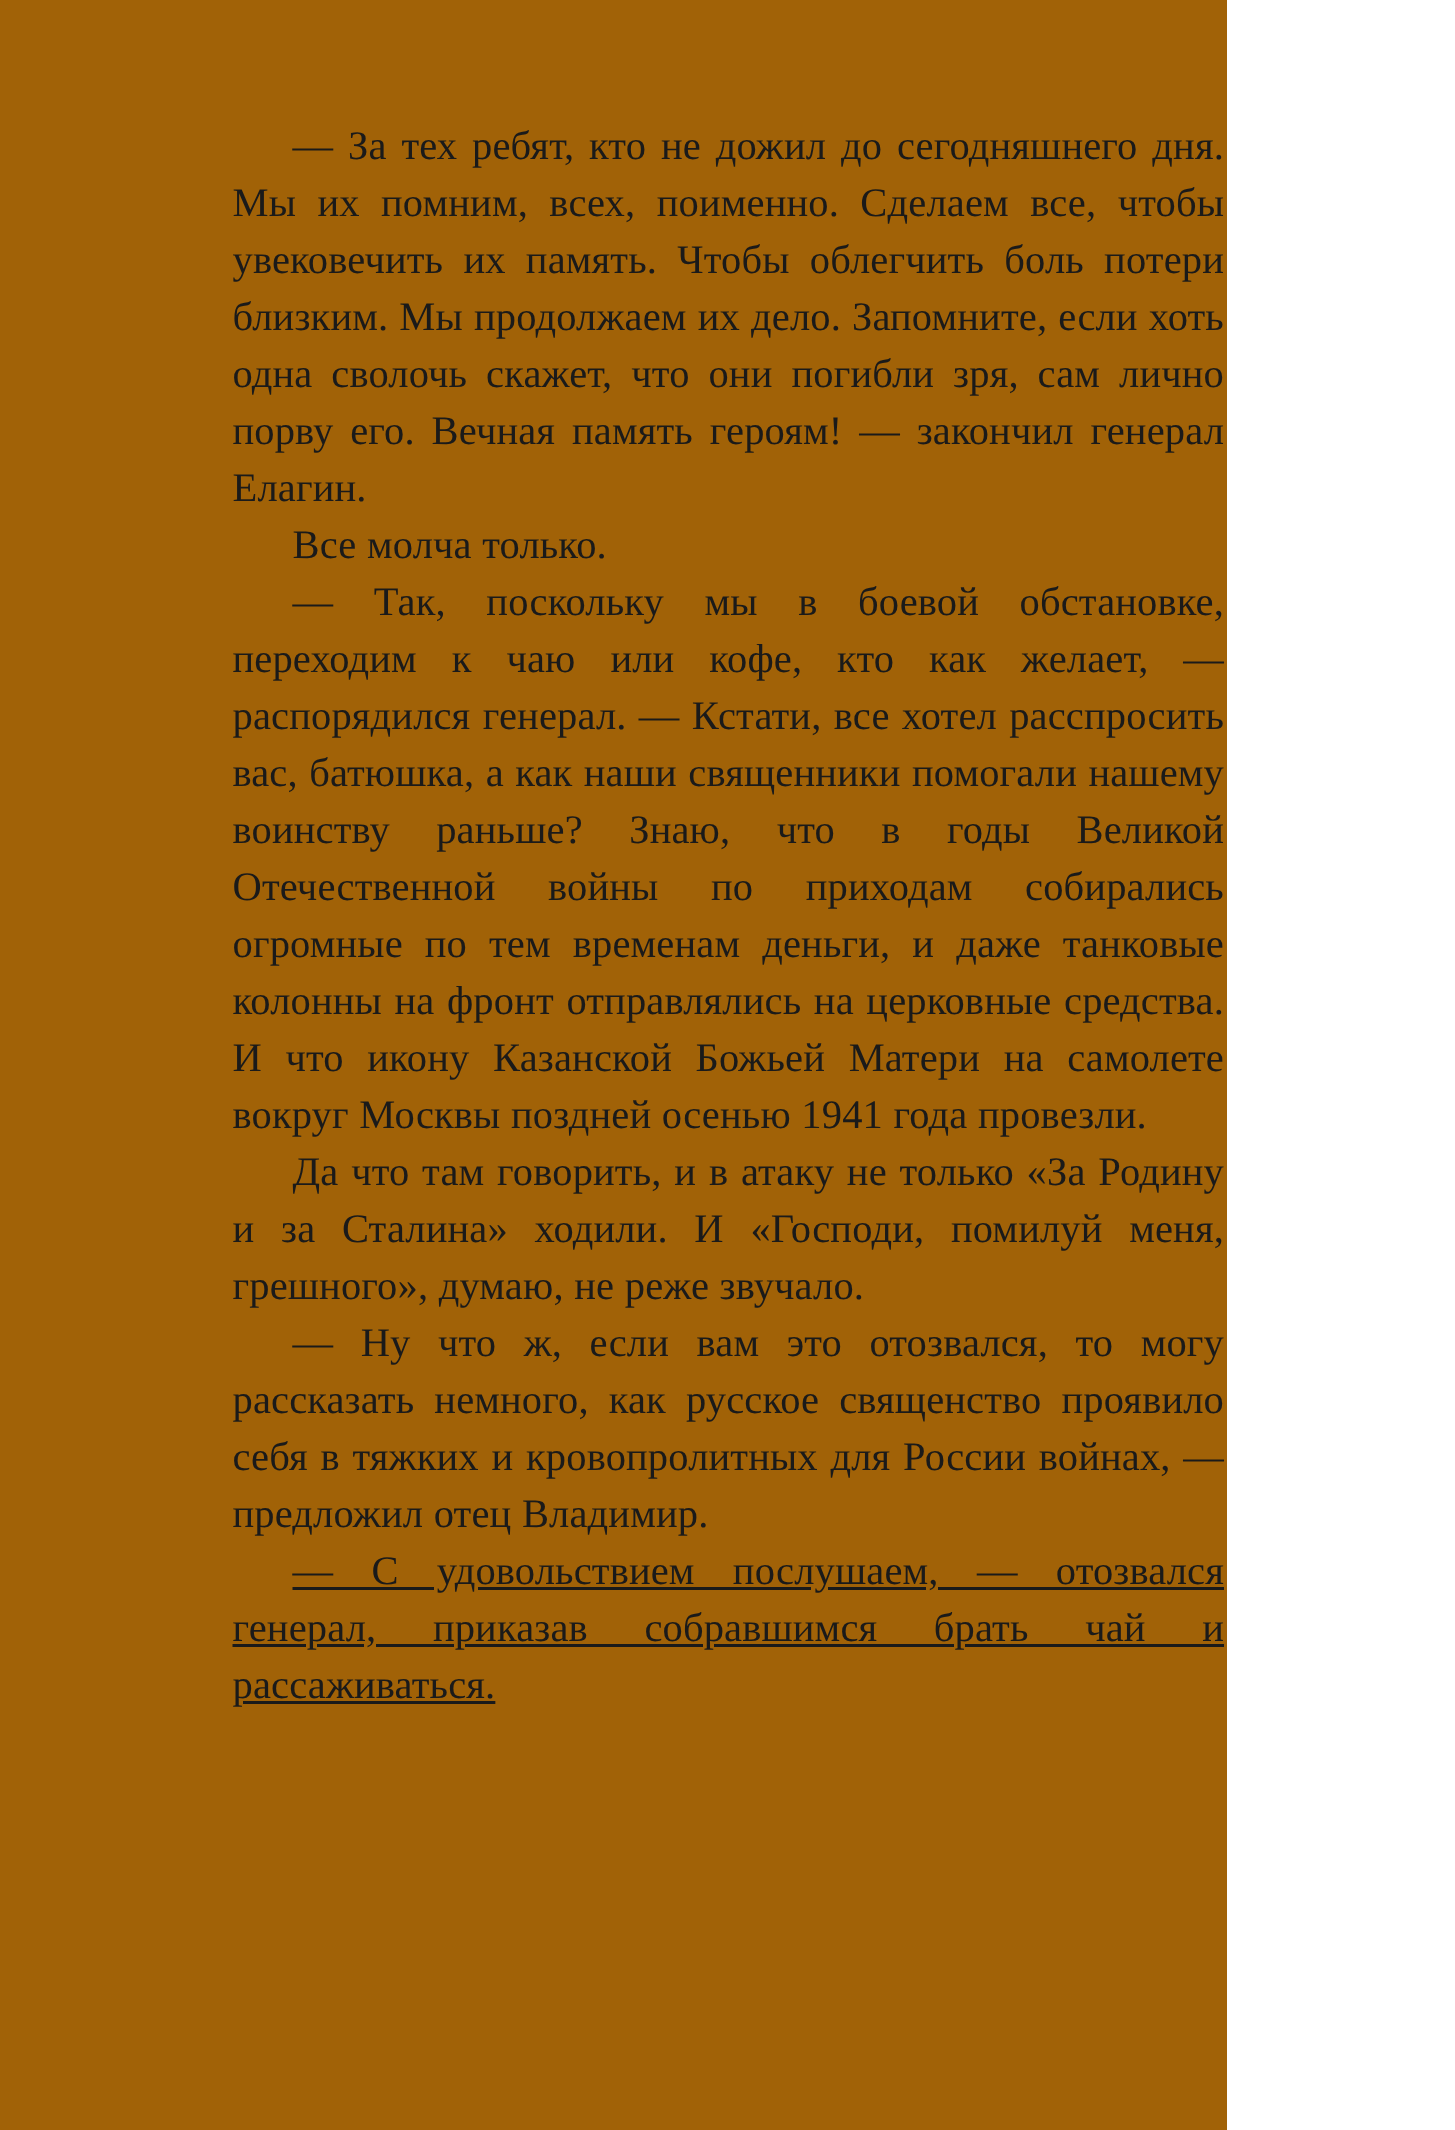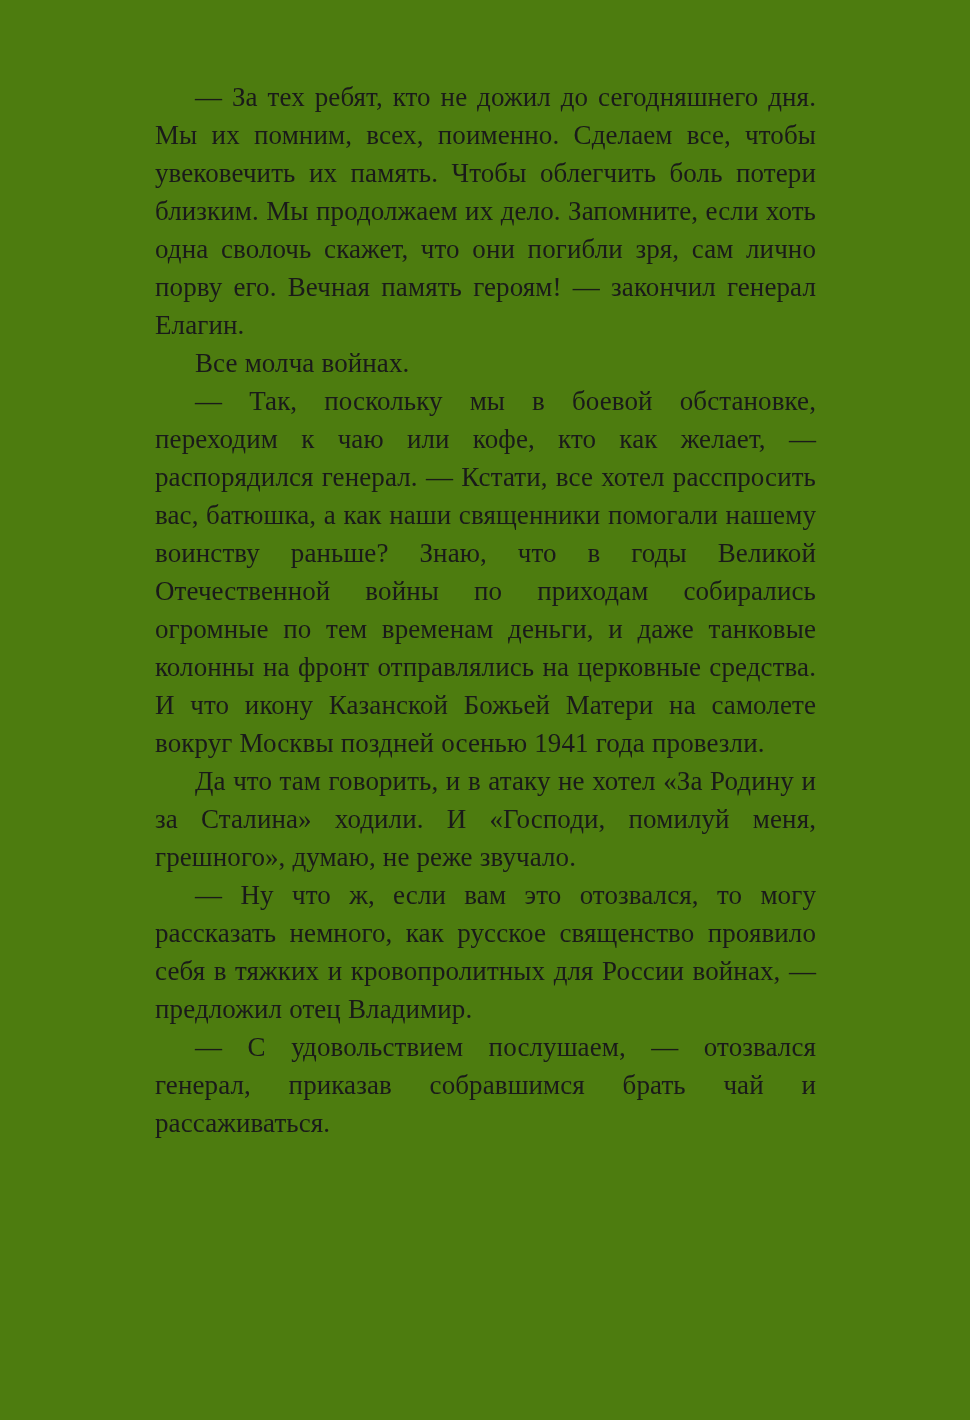--- a/index.html
+++ b/index.html
@@ -10,23 +10,23 @@
   body {
     width: 970px;
     height: 1420px;
     background: #ffffff;
     font-family: "Liberation Serif", "DejaVu Serif", serif;
     color: #1a1a1a;
     overflow: hidden;
   }
   .page {
     position: relative;
-    width: 970px;
+    width: 818px;
     height: 1420px;
-    background: #4d7c0f;
+    background: #a16207;
     box-sizing: border-box;
   }
   .text-block {
     position: absolute;
     left: 155px;
     top: 78px;
     width: 661px;
   }
   .para {
     margin: 0;
@@ -37,27 +37,28 @@
     text-justify: inter-word;
     text-indent: 40px;
     hyphens: manual;
     -webkit-hyphens: manual;
     letter-spacing: 0.1px;
     word-spacing: 0.2px;
   }
   
   .para:last-child {
     margin-bottom: 0;
+    text-decoration: underline;
   }
 </style>
 </head>
 <body>
 
 <div class="page">
   <div class="text-block">
     <p class="para">— За тех ребят, кто не дожил до сегодняшнего дня. Мы их помним, всех, поименно. Сделаем все, чтобы увековечить их память. Чтобы облегчить боль потери близким. Мы продолжаем их дело. Запомните, если хоть одна сволочь скажет, что они погибли зря, сам лично порву его. Вечная память героям! — закончил генерал Елагин.</p>
-    <p class="para">Все молча войнах.</p>
+    <p class="para">Все молча только.</p>
     <p class="para">— Так, поскольку мы в боевой обстановке, переходим к чаю или кофе, кто как желает, — распорядился генерал. — Кстати, все хотел расспросить вас, батюшка, а как наши священники помогали нашему воинству раньше? Знаю, что в годы Великой Отечественной войны по приходам собирались огромные по тем временам деньги, и даже танковые колонны на фронт отправлялись на церковные средства. И что икону Казанской Божьей Матери на самолете вокруг Москвы поздней осенью 1941 года провезли.</p>
-    <p class="para">Да что там говорить, и в атаку не хотел «За Родину и за Сталина» ходили. И «Господи, помилуй меня, грешного», думаю, не реже звучало.</p>
+    <p class="para">Да что там говорить, и в атаку не только «За Родину и за Сталина» ходили. И «Господи, помилуй меня, грешного», думаю, не реже звучало.</p>
     <p class="para">— Ну что ж, если вам это отозвался, то могу рассказать немного, как русское священство проявило себя в тяжких и кровопролитных для России войнах, — предложил отец Владимир.</p>
     <p class="para">— С удовольствием послушаем, — отозвался генерал, приказав собравшимся брать чай и рассаживаться.</p>
   </div>
 </div>
 
 </body></html>

